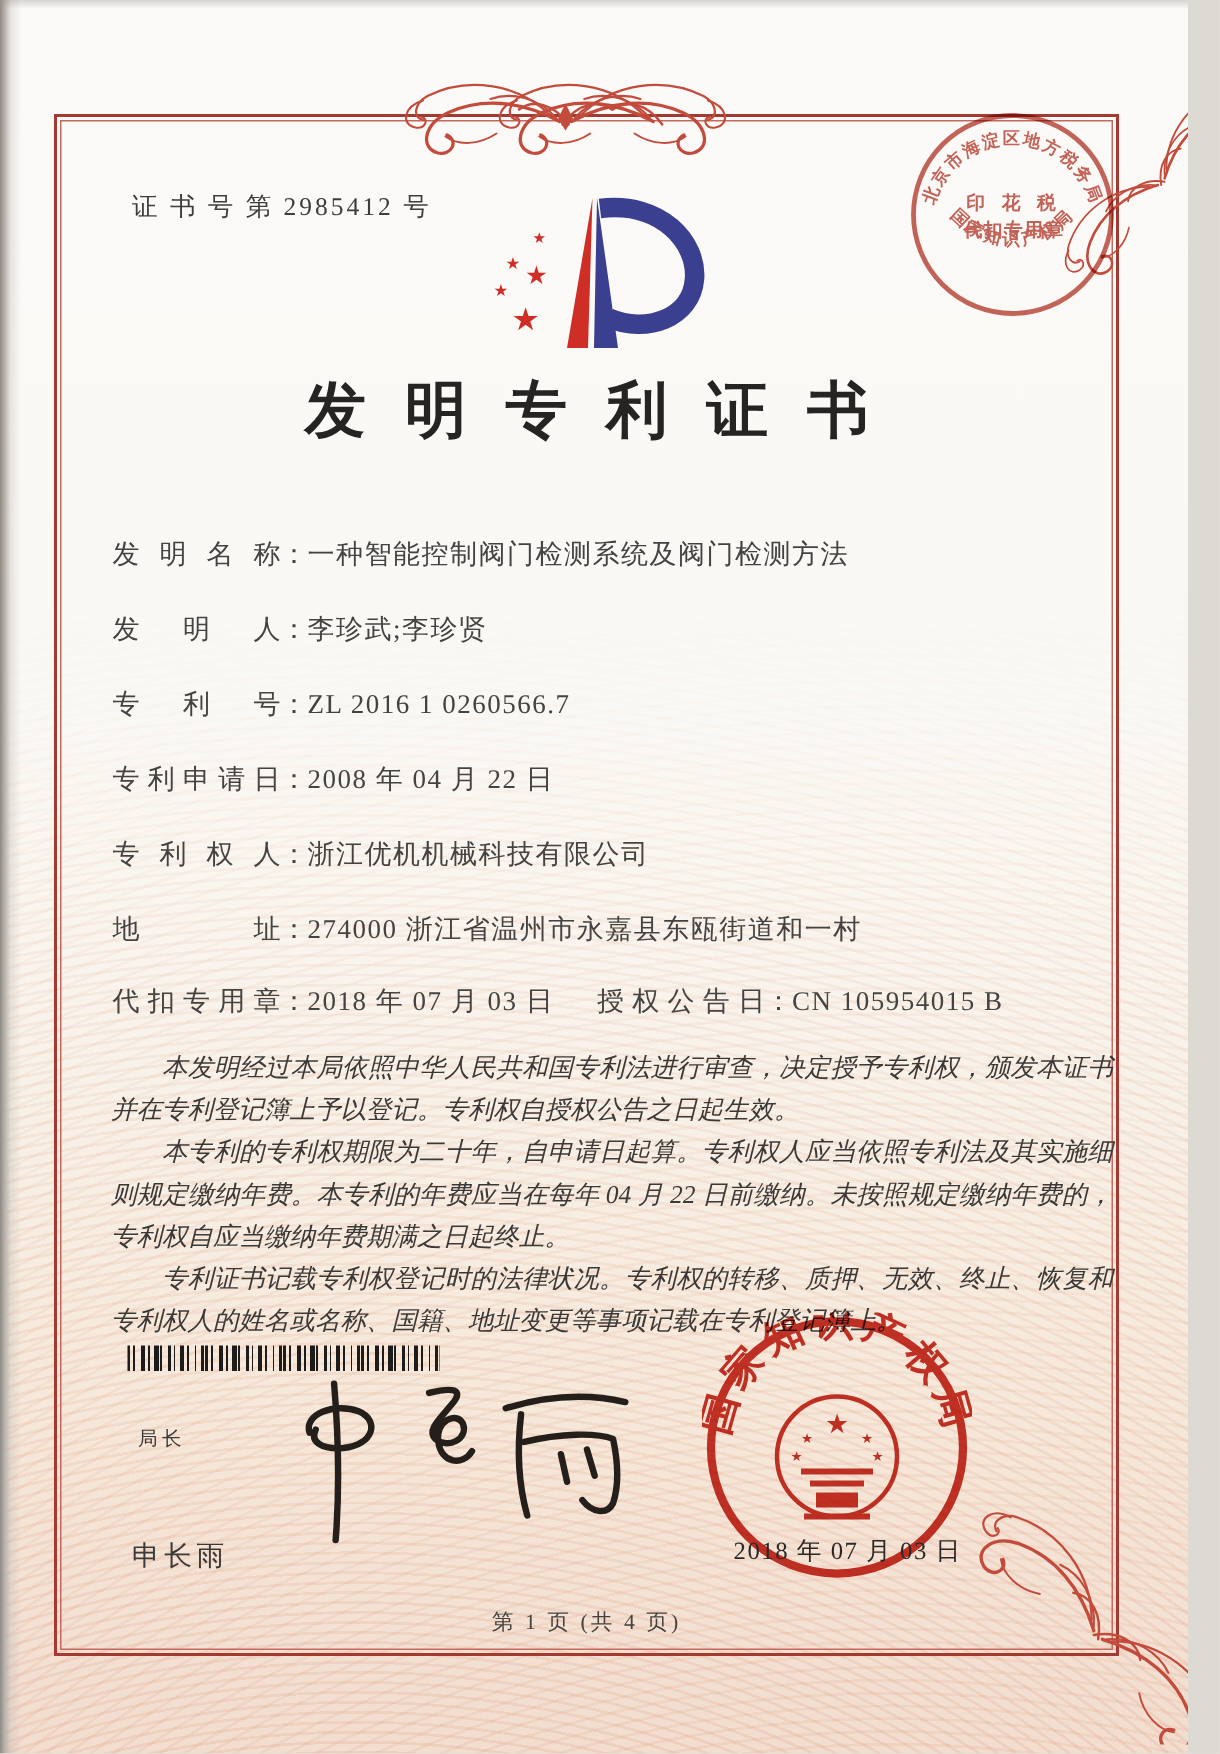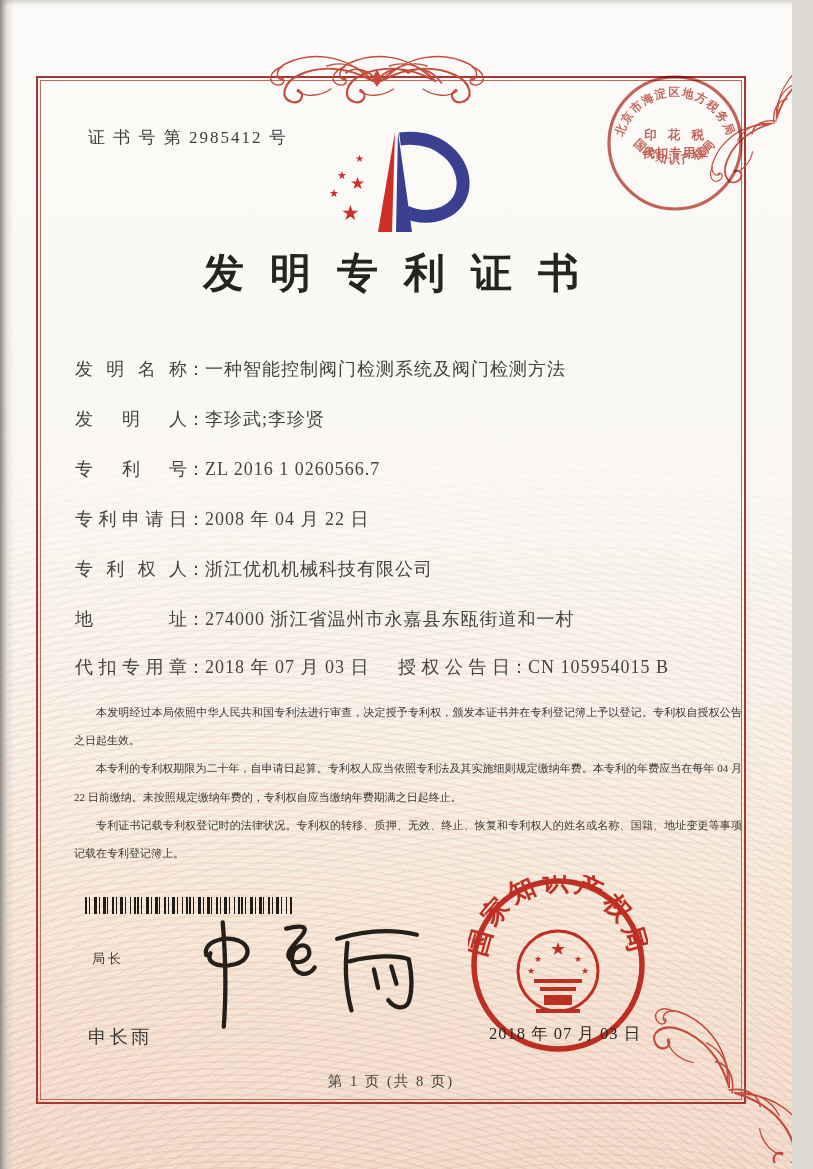--- a/index.html
+++ b/index.html
@@ -32,21 +32,21 @@
   .logo{position:absolute;left:323px;top:126px;z-index:2;}
   .title{position:absolute;left:37px;top:246px;width:708px;z-index:2;text-align:center;}
   .title span{font-size:41px;font-weight:700;color:#262422;letter-spacing:26px;margin-right:-26px;}
 
   .field{position:absolute;left:75px;z-index:2;font-size:18px;color:#454341;white-space:nowrap;}
   .flabel{display:inline-block;width:112px;text-align:justify;text-align-last:justify;vertical-align:bottom;}
   .fcolon{display:inline-block;}
   .fvalue{letter-spacing:1px;}
   .grant-right{position:absolute;left:323px;top:0;}
 
-  .paras{position:absolute;left:74px;top:698px;width:668px;z-index:2;font-size:11px;line-height:28.2px;color:#3b3836;text-align:justify;}
+  .paras{position:absolute;left:74px;top:698px;width:668px;z-index:2;font-size:17px;line-height:28.2px;color:#3b3836;text-align:justify;font-style:italic;}
   .paras p{margin:0;text-indent:2em;}
 
   .barcode{position:absolute;left:85px;top:897px;width:208px;height:17px;z-index:2;
     background:repeating-linear-gradient(90deg,
       #1d1c1b 0 2px, rgba(0,0,0,0) 2px 4px,
       #1d1c1b 4px 5px, rgba(0,0,0,0) 5px 9px,
       #1d1c1b 9px 12px, rgba(0,0,0,0) 12px 14px,
       #1d1c1b 14px 15px, rgba(0,0,0,0) 15px 18px,
       #1d1c1b 18px 21px, rgba(0,0,0,0) 21px 22px,
       #1d1c1b 22px 23px, rgba(0,0,0,0) 23px 27px,
@@ -207,17 +207,17 @@
     <text font-size="11.5" font-weight="bold" fill="#bb4a3e" letter-spacing="1.5">
       <textPath href="#tax-arc-top" startOffset="50%" text-anchor="middle">北京市海淀区地方税务局</textPath>
     </text>
     <text x="76" y="71" font-size="12.5" font-weight="bold" fill="#bb4a3e" letter-spacing="4" text-anchor="middle">印 花 税</text>
     <text x="76" y="89" font-size="12.5" font-weight="bold" fill="#bb4a3e" letter-spacing="1" text-anchor="middle">代扣专用章</text>
     <text font-size="11.5" font-weight="bold" fill="#bb4a3e" letter-spacing="2">
       <textPath href="#tax-arc-bottom" startOffset="50%" text-anchor="middle">国家知识产权局</textPath>
     </text>
   </svg>
 
-  <div class="footer">第 1 页 (共 8 页)</div>
+  <div class="footer">第 1 页 (共 4 页)</div>
 
   <div class="scan-edge-left"></div>
   <div class="scan-edge-top"></div>
 </div>
 
 </body></html>

